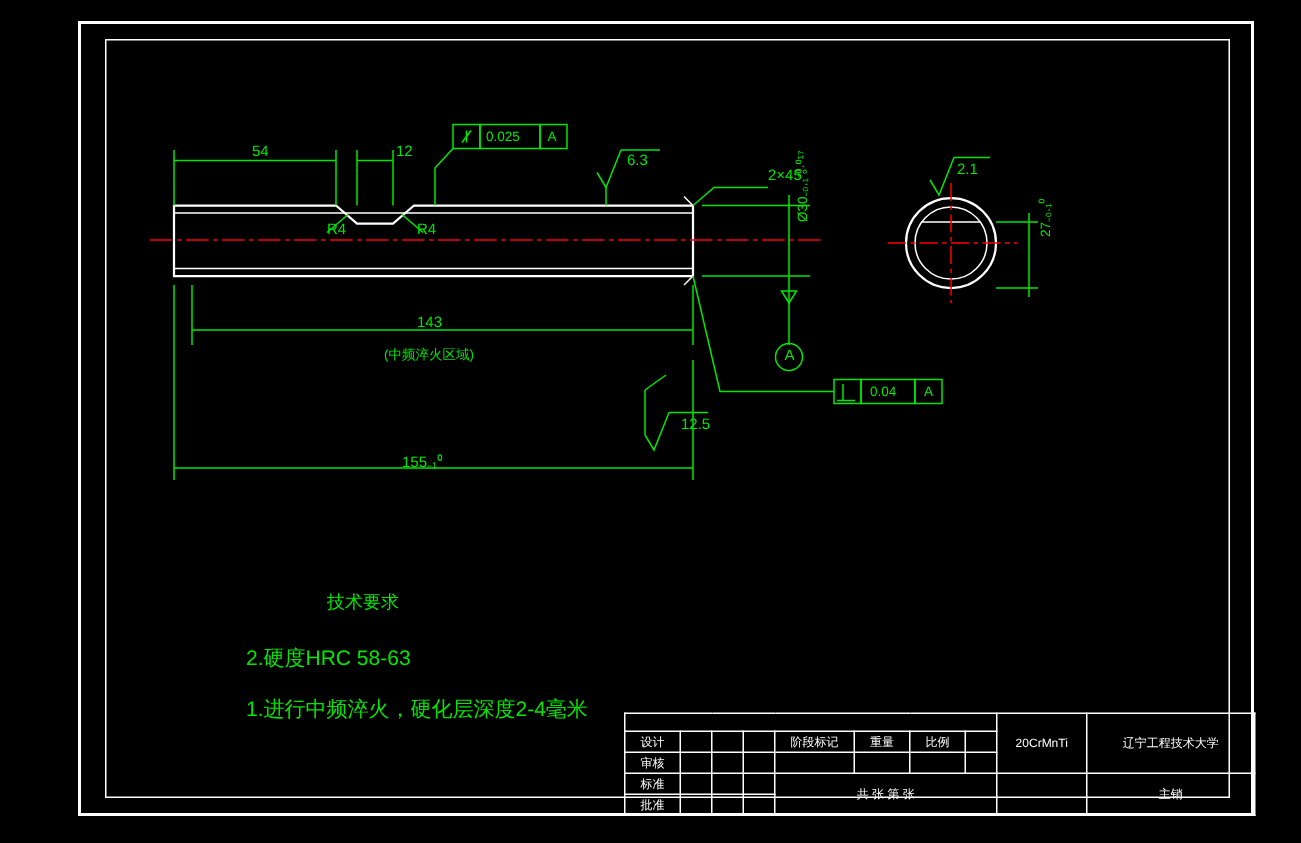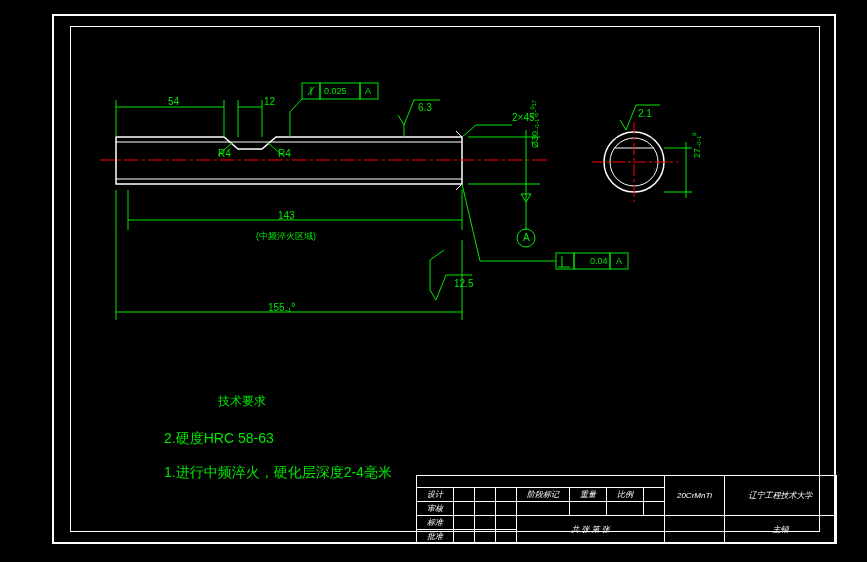--- a/index.html
+++ b/index.html
@@ -7,21 +7,21 @@
 .frame-outer { position: absolute; border: 2px solid #fff; }
 .frame-inner { position: absolute; border: 1px solid #fff; }
 .green { color: #00E800; }
 .red { stroke: #ff0000; fill: none; }
 .wht { stroke: #fff; fill: none; }
 .grn { stroke: #00E800; fill: none; }
 .txt { position: absolute; font-size: 10px; white-space: nowrap; }
 .txt-sm { font-size: 9px; }
 .txt-lg { font-size: 14px; }
 .title-block { position: absolute; right: 30px; bottom: 18px; }
-.title-block td { border: 1px solid #fff; padding: 1px 10px; font-size: 8px; color: #fff; text-align: center; height: 12px; font-style: italic; }
+.title-block td { border: 1px solid #fff; padding: 1px 10px; font-size: 8px; color: #fff; text-align: center; height: 12px; }
 svg { position: absolute; top: 0; left: 0; }
 </style>
 </head>
 <body>
 
 <div class="frame-outer" style="left:52px; top:14px; width:784px; height:530px;"></div>
 <div class="frame-inner" style="left:70px; top:26px; width:750px; height:506px;"></div>
 
 <svg width="867" height="562">
 
@@ -142,21 +142,21 @@
 <div class="txt green txt-sm" style="left:256px; top:230px;">(中频淬火区域)</div>
 <div class="txt green" style="left:268px; top:300px;">155₋₁⁰</div>
 <div class="txt green" style="left:512px; top:112px;">2×45°</div>
 <div class="txt green txt-sm" style="left:528px; top:148px; transform: rotate(-90deg); transform-origin: left top;">Ø30₋₀.₁⁺⁰·⁰¹⁷</div>
 <div class="txt green" style="left:418px; top:102px;">6.3</div>
 <div class="txt green" style="left:638px; top:108px;">2.1</div>
 <div class="txt green" style="left:454px; top:278px;">12.5</div>
 <div class="txt green txt-sm" style="left:690px; top:158px; transform: rotate(-90deg); transform-origin: left top;">27₋₀.₁⁰</div>
 <div class="txt green txt-sm" style="left:324px; top:86px;">0.025</div>
 <div class="txt green txt-sm" style="left:365px; top:86px;">A</div>
-<div class="txt green txt-sm" style="left:580px; top:256px;margin-left:10px;">0.04</div>
+<div class="txt green txt-sm" style="left:580px; top:256px;">0.04</div>
 <div class="txt green txt-sm" style="left:616px; top:256px;">A</div>
 <div class="txt green" style="left:523px; top:232px;">A</div>
 
 <div class="txt green txt-lg" style="left:218px; top:393px; font-size:12px;">技术要求</div>
 <div class="txt green" style="left:164px; top:416px; font-size:14px;margin-top:48px;">1.进行中频淬火，硬化层深度2-4毫米</div>
 <div class="txt green" style="left:164px; top:430px; font-size:14px;">2.硬度HRC 58-63</div>
 
 <div class="title-block">
 <table style="border-collapse: collapse;">
   <tbody>

